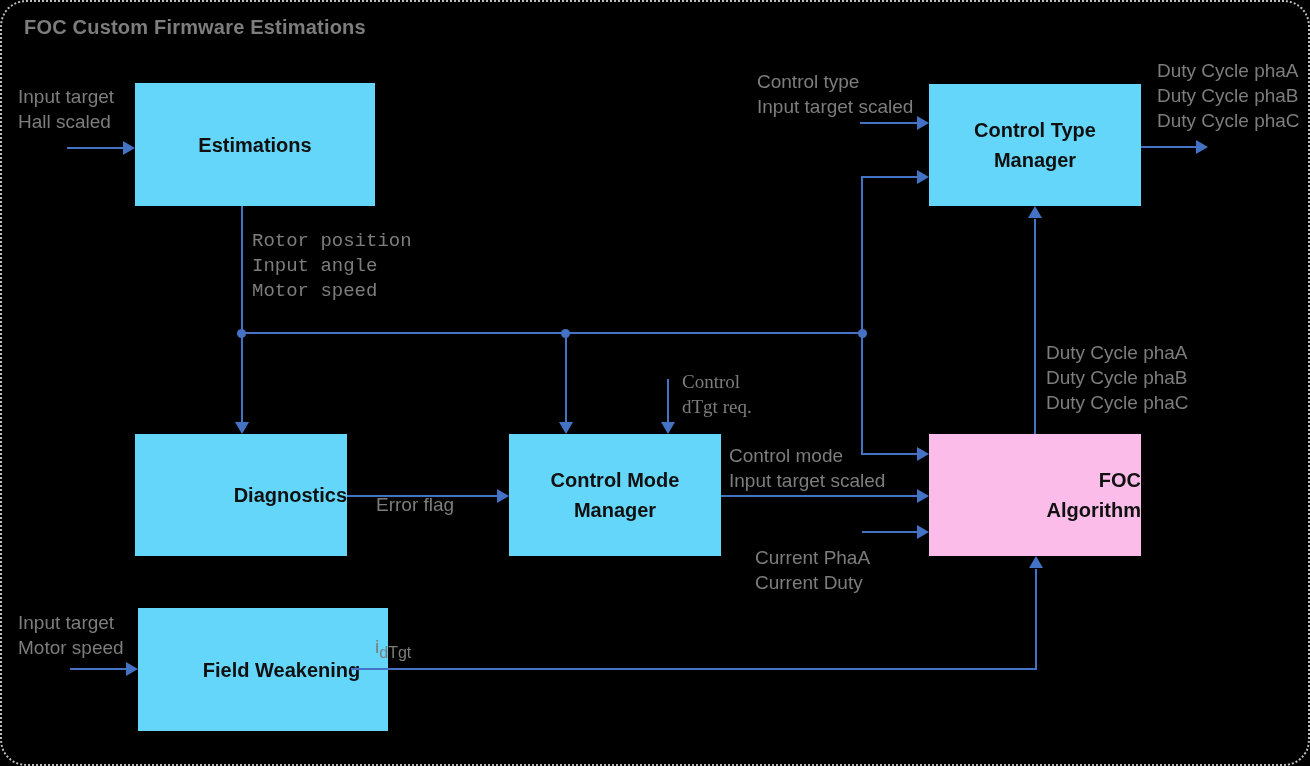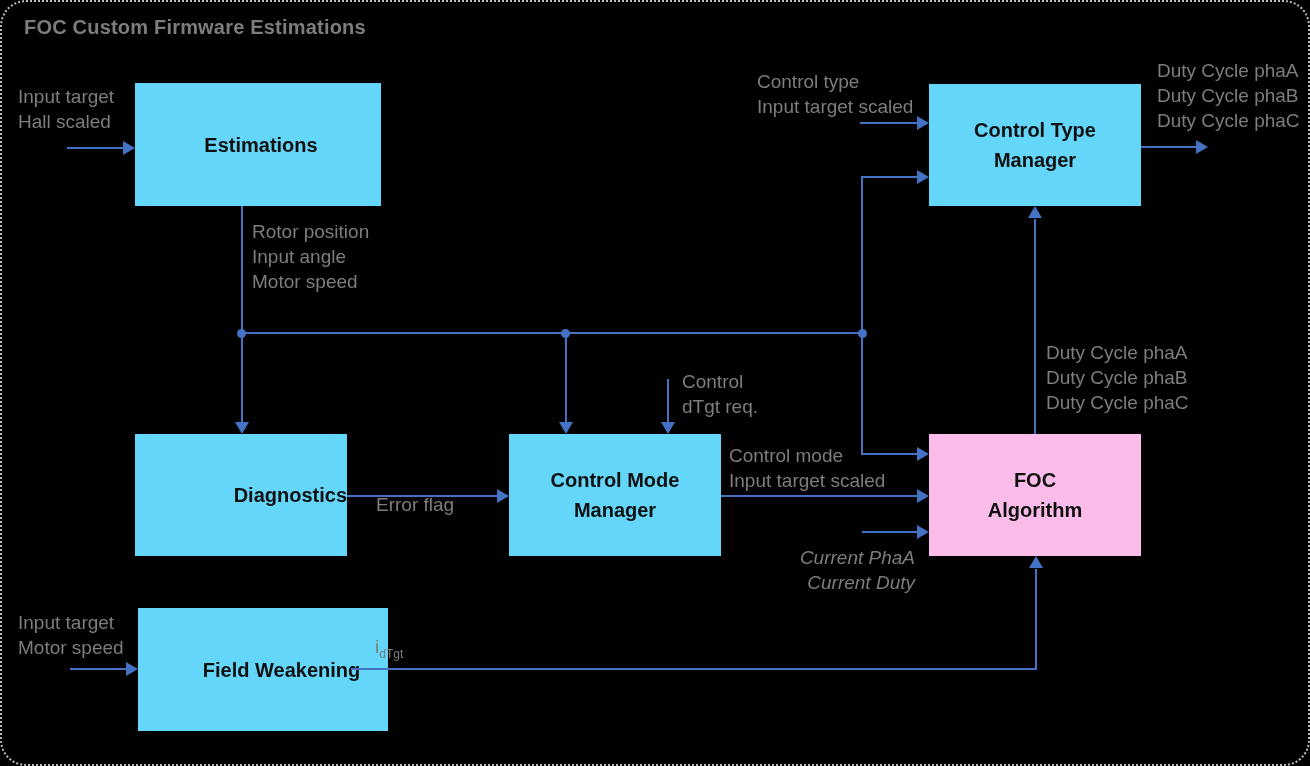--- a/index.html
+++ b/index.html
@@ -27,45 +27,45 @@
     font-size:20px;font-weight:bold;color:var(--label-text);
     letter-spacing:0.2px;
   }
   .node{
     position:absolute;
     background:var(--node-fill);
     display:flex;flex-direction:column;align-items:center;justify-content:center;
     font-size:20px;font-weight:bold;color:var(--node-text);
     line-height:30px;text-align:center;
   }
-  .node.pink{background:var(--foc-fill);}
+  .node.pink{background:var(--foc-fill);align-items:flex-end;}
   .lbl{
     position:absolute;
     font-size:19px;color:var(--label-text);
     line-height:25px;white-space:nowrap;
   }
   .lbl span{display:block;}
   .hline,.vline{position:absolute;background:var(--connector);}
   .hline{height:2px;}
   .vline{width:2px;}
   .ah{position:absolute;width:0;height:0;}
   .ah-r{border-top:7px solid transparent;border-bottom:7px solid transparent;border-left:12px solid var(--connector);}
   .ah-d{border-left:7px solid transparent;border-right:7px solid transparent;border-top:12px solid var(--connector);}
   .ah-u{border-left:7px solid transparent;border-right:7px solid transparent;border-bottom:12px solid var(--connector);}
   .dot{position:absolute;width:9px;height:9px;border-radius:50%;background:var(--connector);}
-  sub{font-size:12px;}
+  sub{font-size:16px;}
 </style>
 </head>
 <body>
 
 <div class="canvas">
 
   <div class="title">FOC Custom Firmware Estimations</div>
 
-  <div class="node" style="left:133px;top:81px;width:240px;height:123px;padding-left:6px;">
+  <div class="node" style="left:133px;top:81px;width:240px;height:123px;">
     <span>Estimations</span>
   </div>
 
   <div class="node" style="left:927px;top:82px;width:212px;height:122px;">
     <span>Control Type</span>
     <span>Manager</span>
   </div>
 
   <div class="node" style="left:133px;top:432px;width:212px;height:122px;align-items:flex-end;">
     <span>Diagnostics</span>
@@ -131,21 +131,21 @@
 
   <div class="hline" style="left:349px;top:666px;width:686px;"></div>
   <div class="vline" style="left:1033px;top:567px;height:101px;"></div>
   <div class="ah ah-u" style="left:1027px;top:554px;"></div>
 
   <div class="lbl" style="left:16px;top:82px;">
     <span>Input target</span>
     <span>Hall scaled</span>
   </div>
 
-  <div class="lbl" style="left:250px;top:217px;">
+  <div class="lbl" style="left:250px;top:227px;font-family:Liberation Mono, monospace;">
     <span>Rotor position</span>
     <span>Input angle</span>
     <span>Motor speed</span>
   </div>
 
   <div class="lbl" style="left:755px;top:67px;">
     <span>Control type</span>
     <span>Input target scaled</span>
   </div>
 
@@ -154,35 +154,35 @@
     <span>Duty Cycle phaB</span>
     <span>Duty Cycle phaC</span>
   </div>
 
   <div class="lbl" style="left:1044px;top:338px;">
     <span>Duty Cycle phaA</span>
     <span>Duty Cycle phaB</span>
     <span>Duty Cycle phaC</span>
   </div>
 
-  <div class="lbl" style="left:680px;top:367px;">
+  <div class="lbl" style="left:680px;top:367px;font-family:Liberation Serif, serif;">
     <span>Control</span>
     <span>dTgt req.</span>
   </div>
 
   <div class="lbl" style="left:374px;top:490px;">
     <span>Error flag</span>
   </div>
 
   <div class="lbl" style="left:727px;top:441px;">
     <span>Control mode</span>
     <span>Input target scaled</span>
   </div>
 
-  <div class="lbl" style="left:753px;top:543px;width:160px;text-align:right;font-style:italic;">
+  <div class="lbl" style="left:753px;top:543px;width:160px;text-align:left;">
     <span>Current PhaA</span>
     <span>Current Duty</span>
   </div>
 
   <div class="lbl" style="left:16px;top:608px;">
     <span>Input target</span>
     <span>Motor speed</span>
   </div>
 
   <div class="lbl" style="left:373px;top:632px;">

